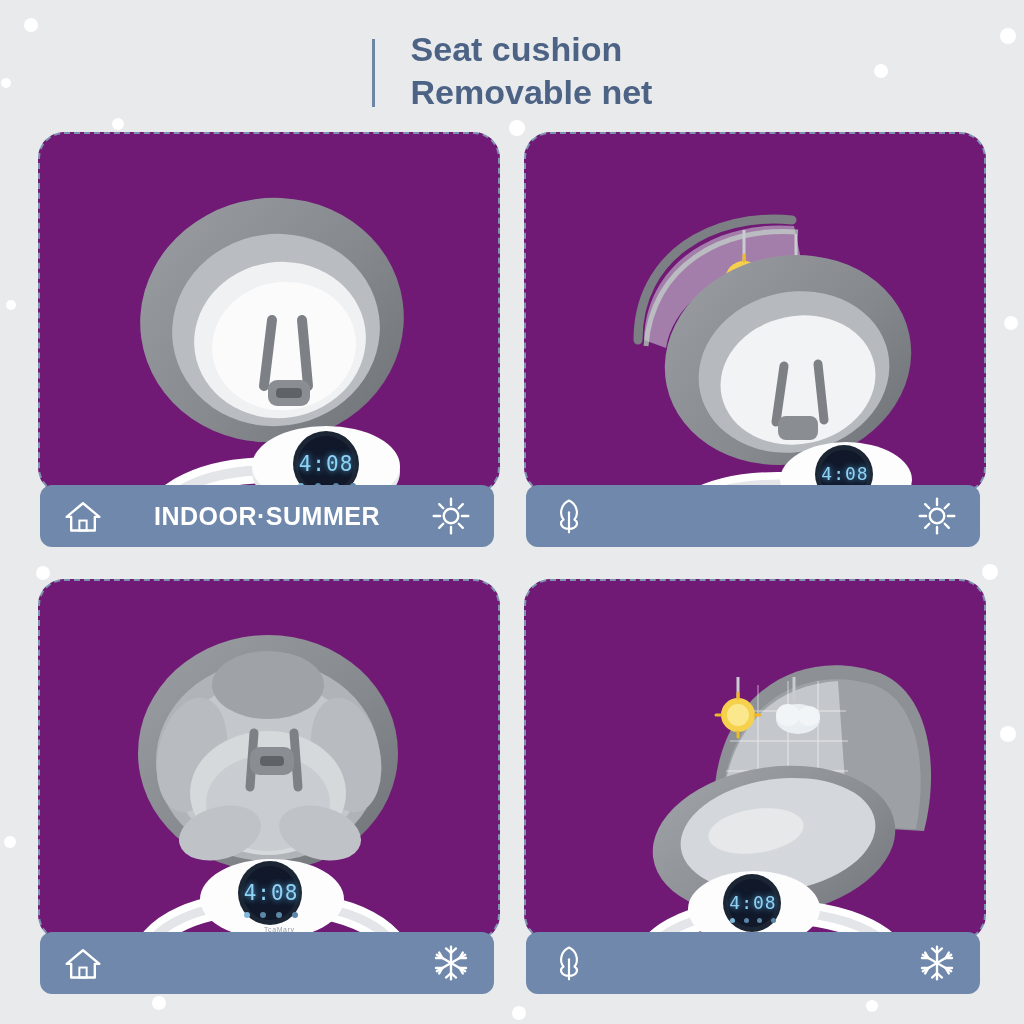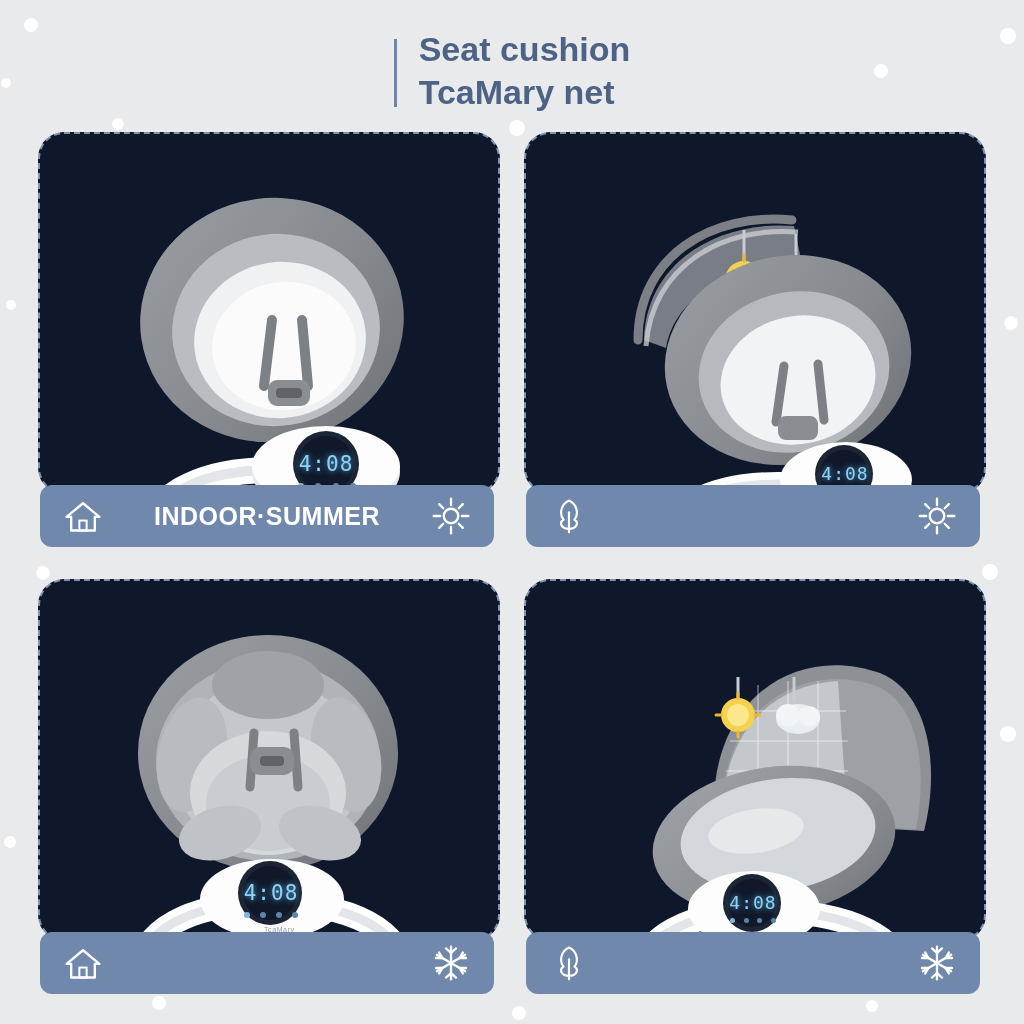--- a/index.html
+++ b/index.html
@@ -42,21 +42,21 @@
     padding-right: 22px;
     white-space: nowrap;
   }
   .header-divider {
     width: 3px;
     height: 68px;
     background: #6f85a5;
     margin-top: 4px;
   }
   .header-right {
-    padding-left: 22px;
+    padding-left: 36px;
     color: #4d6385;
     font-size: 34px;
     font-weight: bold;
     line-height: 1.24;
     white-space: nowrap;
   }
 
   
   .grid {
     position: absolute;
@@ -76,21 +76,21 @@
     height: 415px;
   }
   .panel-frame {
     position: absolute;
     top: 0;
     left: 0;
     width: 462px;
     height: 362px;
     border: 2px dashed #7e93b0;
     border-radius: 26px;
-    background: #0f172a;
+    background: #701a75;
     box-sizing: border-box;
     overflow: hidden;
   }
   
   .banner {
     position: absolute;
     left: 2px;
     bottom: 0;
     width: 454px;
     height: 62px;
@@ -145,21 +145,21 @@
 <div class="dot" style="left:1000px;top:726px; width:16px; height:16px;"></div>
 <div class="dot" style="left:4px;   top:836px; width:12px; height:12px;"></div>
 <div class="dot" style="left:152px; top:996px; width:14px; height:14px;"></div>
 <div class="dot" style="left:512px; top:1006px;width:14px; height:14px;"></div>
 <div class="dot" style="left:866px; top:1000px;width:12px; height:12px;"></div>
 
 <div class="header">
   <div class="header-divider"></div>
   <div class="header-right">
     <div>Seat  cushion</div>
-    <div>TcaMary net</div>
+    <div>Removable net</div>
   </div>
 </div>
 
 <div class="grid">
 
   <div class="panel">
     <div class="panel-frame">
       <div class="art">
         <svg width="462" height="362" viewBox="0 0 462 362">
           <defs>

